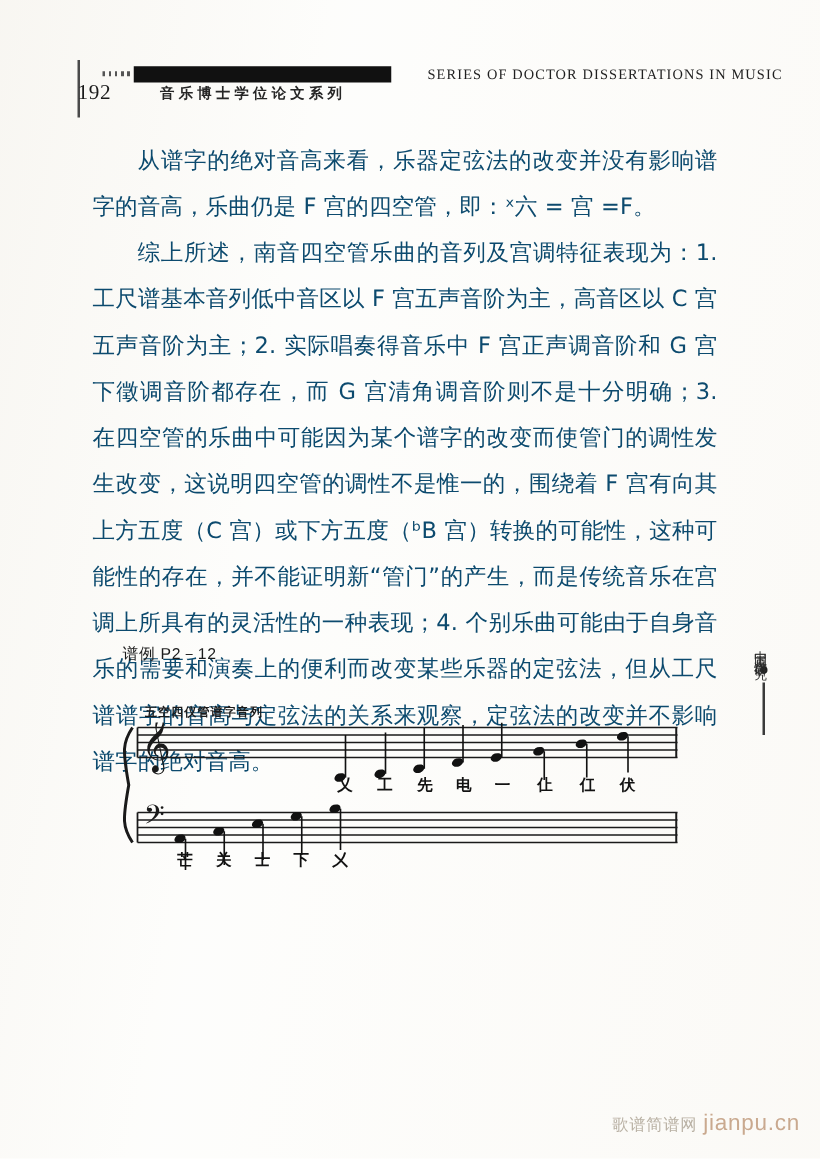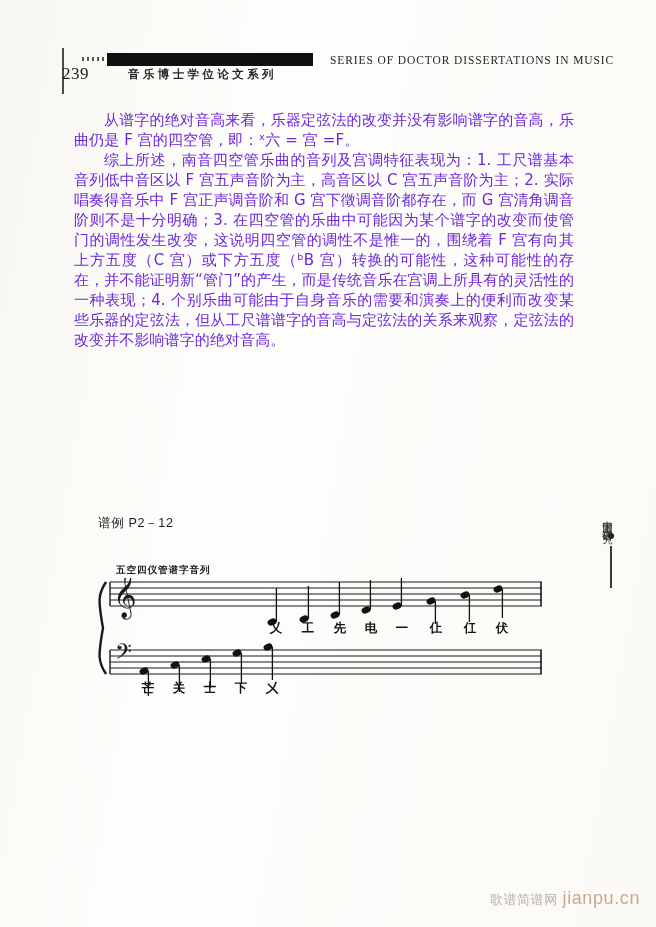--- a/index.html
+++ b/index.html
@@ -78,41 +78,41 @@
     font-family: "DejaVu Sans", sans-serif;
     font-size: 11.5px;
     font-weight: bold;
     color: #262626;
     letter-spacing: 3.4px;
     white-space: nowrap;
     margin-left: 24px;
   }
   #header-en {
     position: absolute;
-    left: 268px;
+    left: 280px;
     top: 6px;
     font-family: "Liberation Serif", serif;
     font-size: 11.5px;
     color: #1f1f1f;
     letter-spacing: 0.9px;
     white-space: nowrap;
   }
 
   
   #body-col {
     position: absolute;
     left: 74px;
     top: 110px;
     width: 500px;
   }
   .para {
     font-family: "DejaVu Sans", sans-serif;
-    font-size: 15px;
-    line-height: 20px;
-    color: #6d28d9;
+    font-size: 18px;
+    line-height: 37px;
+    color: #0c4a6e;
     text-align: justify;
     letter-spacing: 0.1px;
     margin: 0;
     text-indent: 2em;
     word-break: break-all;
   }
   .para + .para { margin-top: 0px; }
   .heading {
     font-family: "DejaVu Sans", sans-serif;
     font-size: 15.3px;
@@ -226,21 +226,21 @@
 
 <div id="page">
 
   <div id="paper-tone"></div>
 
   <div id="binding-edge"></div>
 
   <div id="header">
     <div id="header-bar-ticks"></div>
     <div id="header-bar"></div>
-    <div id="page-number">239</div>
+    <div id="page-number">192</div>
     <div id="header-cn">音乐博士学位论文系列</div>
     <div id="header-en">SERIES OF DOCTOR DISSERTATIONS IN MUSIC</div>
   </div>
 
   <div id="body-col">
     <p class="para">从谱字的绝对音高来看，乐器定弦法的改变并没有影响谱字的音高，乐曲仍是 F 宫的四空管，即：ˣ六 = 宫 =F。</p>
     <p class="para">综上所述，南音四空管乐曲的音列及宫调特征表现为：1. 工尺谱基本音列低中音区以 F 宫五声音阶为主，高音区以 C 宫五声音阶为主；2. 实际唱奏得音乐中 F 宫正声调音阶和 G 宫下徵调音阶都存在，而 G 宫清角调音阶则不是十分明确；3. 在四空管的乐曲中可能因为某个谱字的改变而使管门的调性发生改变，这说明四空管的调性不是惟一的，围绕着 F 宫有向其上方五度（C 宫）或下方五度（ᵇB 宫）转换的可能性，这种可能性的存在，并不能证明新“管门”的产生，而是传统音乐在宫调上所具有的灵活性的一种表现；4. 个别乐曲可能由于自身音乐的需要和演奏上的便利而改变某些乐器的定弦法，但从工尺谱谱字的音高与定弦法的关系来观察，定弦法的改变并不影响谱字的绝对音高。</p>
   </div>
 
   <div id="example-label">谱例 P2－12</div>

